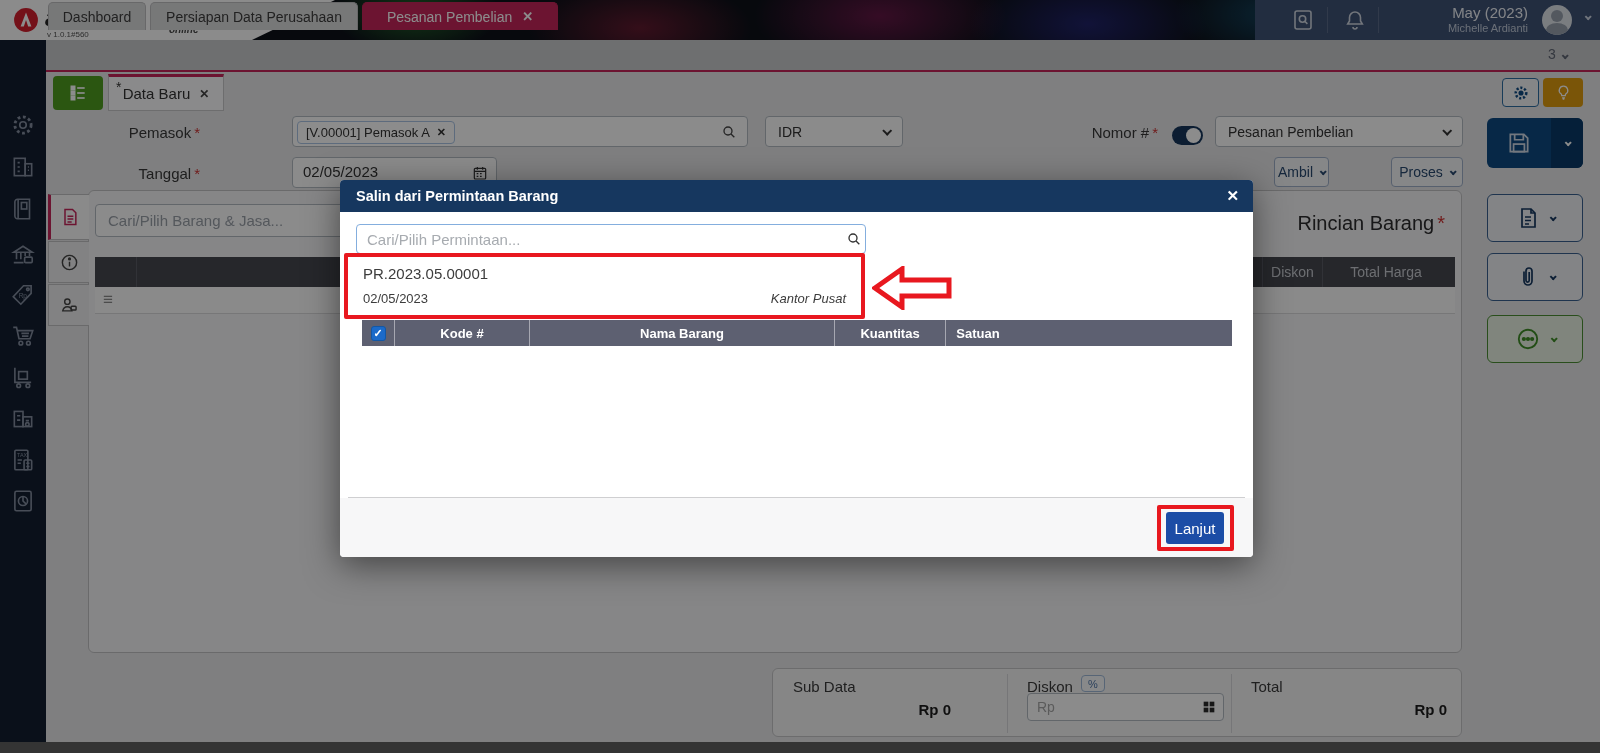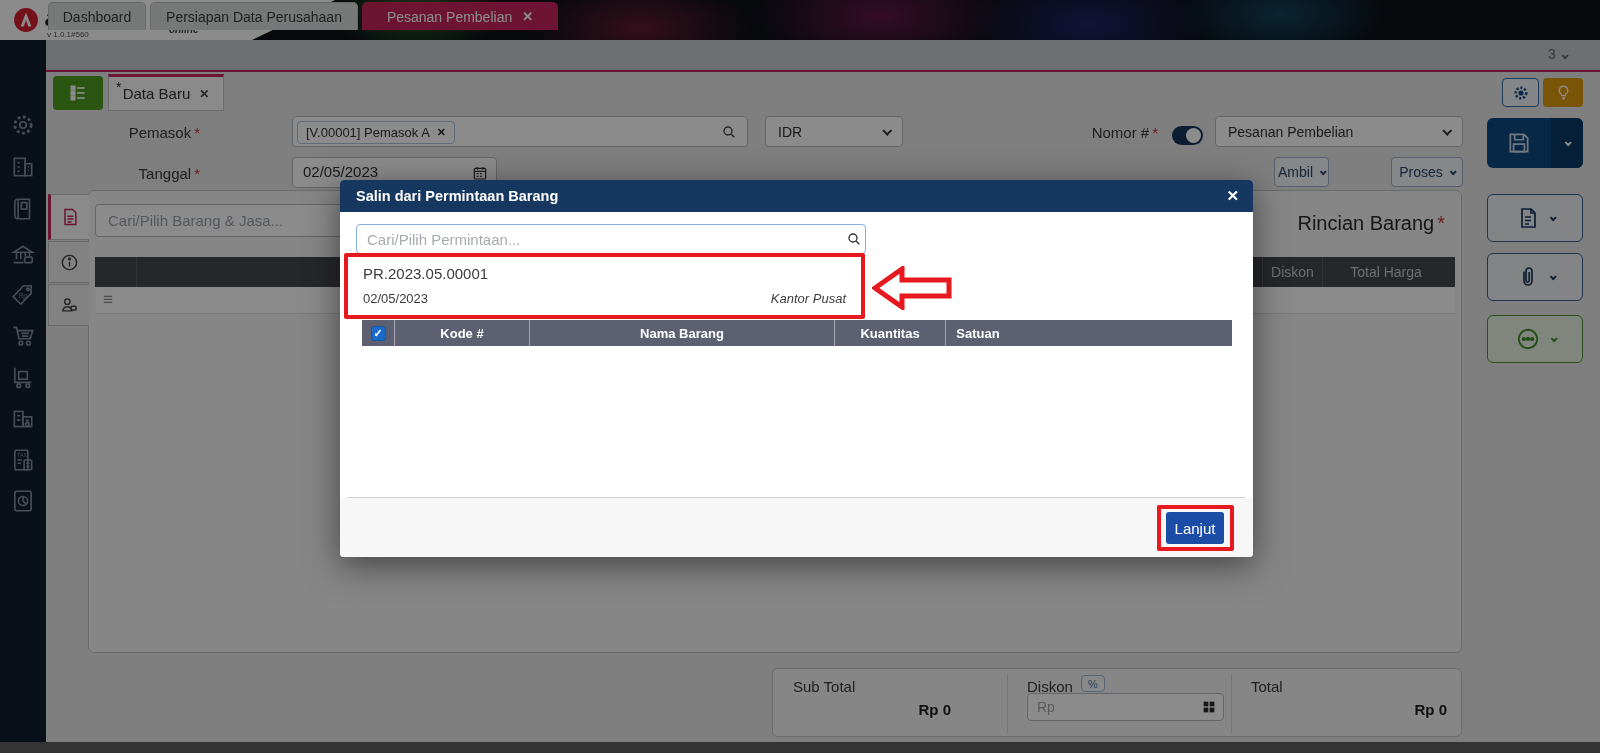--- a/index.html
+++ b/index.html
@@ -142,20 +142,40 @@
         <path d="M12 5l5 13h-3l-2-6-2 6H7z" fill="#fff"></path>
       </svg>
     <div class="abs brand-text">accurate</div>
     <svg class="abs brand-cloud" width="36" height="26" viewBox="0 0 24 16">
         <path d="M6 14a4.2 4.2 0 0 1 .4-8.4A5.4 5.4 0 0 1 16.8 4.1 4 4 0 0 1 17.5 14z" fill="none" stroke="#3a3a3a" stroke-width="1.6"></path>
       </svg>
     <div class="abs brand-online">online</div>
     <div class="abs brand-ver">v 1.0.1#560</div>
     <div class="abs top-dot"></div>
 
+    <div class="abs top-right">
+      <div class="abs tr-div" style="left:72px"></div>
+      <div class="abs tr-div" style="left:123px"></div>
+      <svg class="abs tr-icon" style="left:36px" viewBox="0 0 24 24" fill="none" stroke="#cfd6e0" stroke-width="1.6">
+          <rect x="4" y="3" width="16" height="18" rx="2"></rect>
+          <circle cx="11.5" cy="11" r="3.2"></circle>
+          <path d="M13.8 13.3l2.6 2.6"></path>
+        </svg>
+      <svg class="abs tr-icon" style="left:88px" viewBox="0 0 24 24" fill="none" stroke="#cfd6e0" stroke-width="1.6">
+          <path d="M12 4a5.5 5.5 0 0 0-5.5 5.5V13l-1.8 3h14.6L17.5 13V9.5A5.5 5.5 0 0 0 12 4z"></path>
+          <path d="M10 19a2 2 0 0 0 4 0"></path>
+        </svg>
+      <div class="abs period">May (2023)</div>
+      <div class="abs username">Michelle Ardianti</div>
+      <div class="abs avatar">
+          <div class="av-head"></div>
+          <div class="av-body"></div>
+        </div>
+      <span class="abs chv sm top-chv"></span>
+    </div>
   </div>
 
   <div class="abs sidebar">
     <svg class="sb-ic" style="top:72px" viewBox="0 0 24 24" fill="none" stroke="#97a1b3" stroke-width="1.5">
         <circle cx="12" cy="12" r="7.5" stroke-width="2.6" stroke-dasharray="2.6 2.4"></circle>
         <circle cx="12" cy="12" r="3"></circle>
       </svg>
     <svg class="sb-ic" style="top:114px" viewBox="0 0 24 24" fill="none" stroke="#97a1b3" stroke-width="1.5">
         <rect x="4" y="4" width="10" height="16"></rect>
         <rect x="14" y="9" width="6" height="11"></rect>
@@ -356,21 +376,21 @@
     <div class="gh-div" style="left:1227px"></div>
     <div class="gh-cell" style="left:1228px;width:126px">Total Harga</div>
   </div>
   <div class="abs grid-row">
     <span class="drag">≡</span>
   </div>
 
   <div class="abs totals">
     <div class="tot-div" style="left:234px"></div>
     <div class="tot-div" style="left:458px"></div>
-    <div class="tot-label" style="left:20px">Sub Total</div>
+    <div class="tot-label" style="left:20px">Sub Data</div>
     <div class="tot-val" style="left:100px;top:32px;width:78px">Rp 0</div>
     <div class="tot-label" style="left:254px">Diskon</div>
     <div class="pct-badge" style="left:308px">%</div>
     <input class="diskon-inp inp" placeholder="Rp" style="">
     <svg style="position:absolute;left:428px;top:30px" width="16" height="16" viewBox="0 0 24 24">
         <rect x="4" y="4" width="7" height="7" fill="#2b2b2b"></rect>
         <rect x="13" y="4" width="7" height="7" fill="#2b2b2b"></rect>
         <rect x="4" y="13" width="7" height="7" fill="#2b2b2b"></rect>
         <rect x="13" y="13" width="7" height="7" fill="#2b2b2b"></rect>
       </svg>

